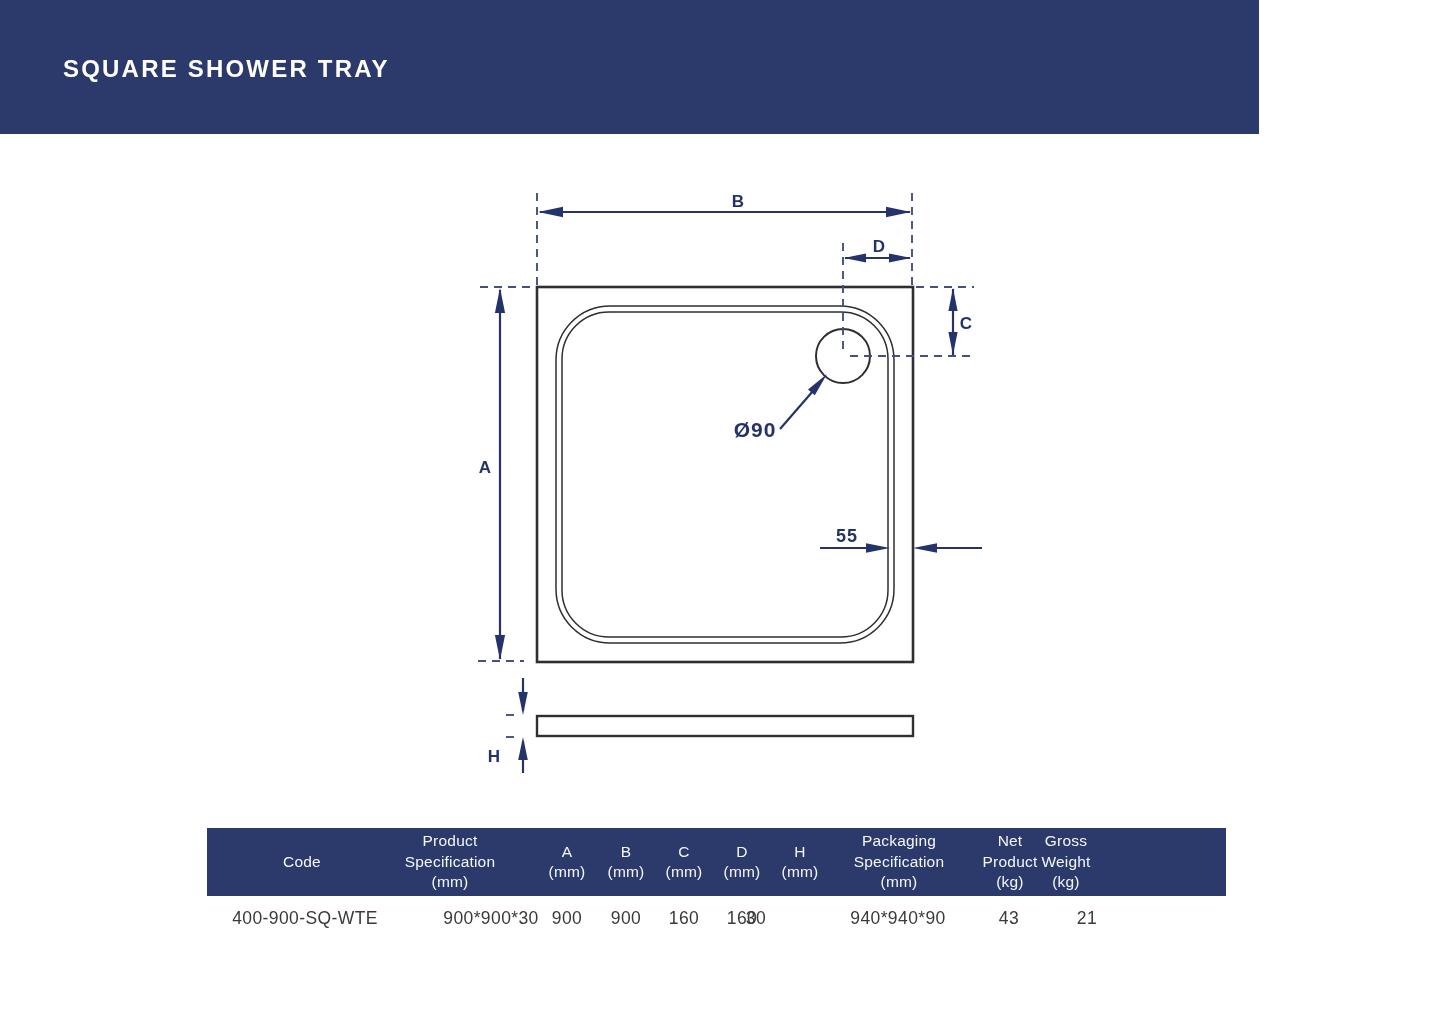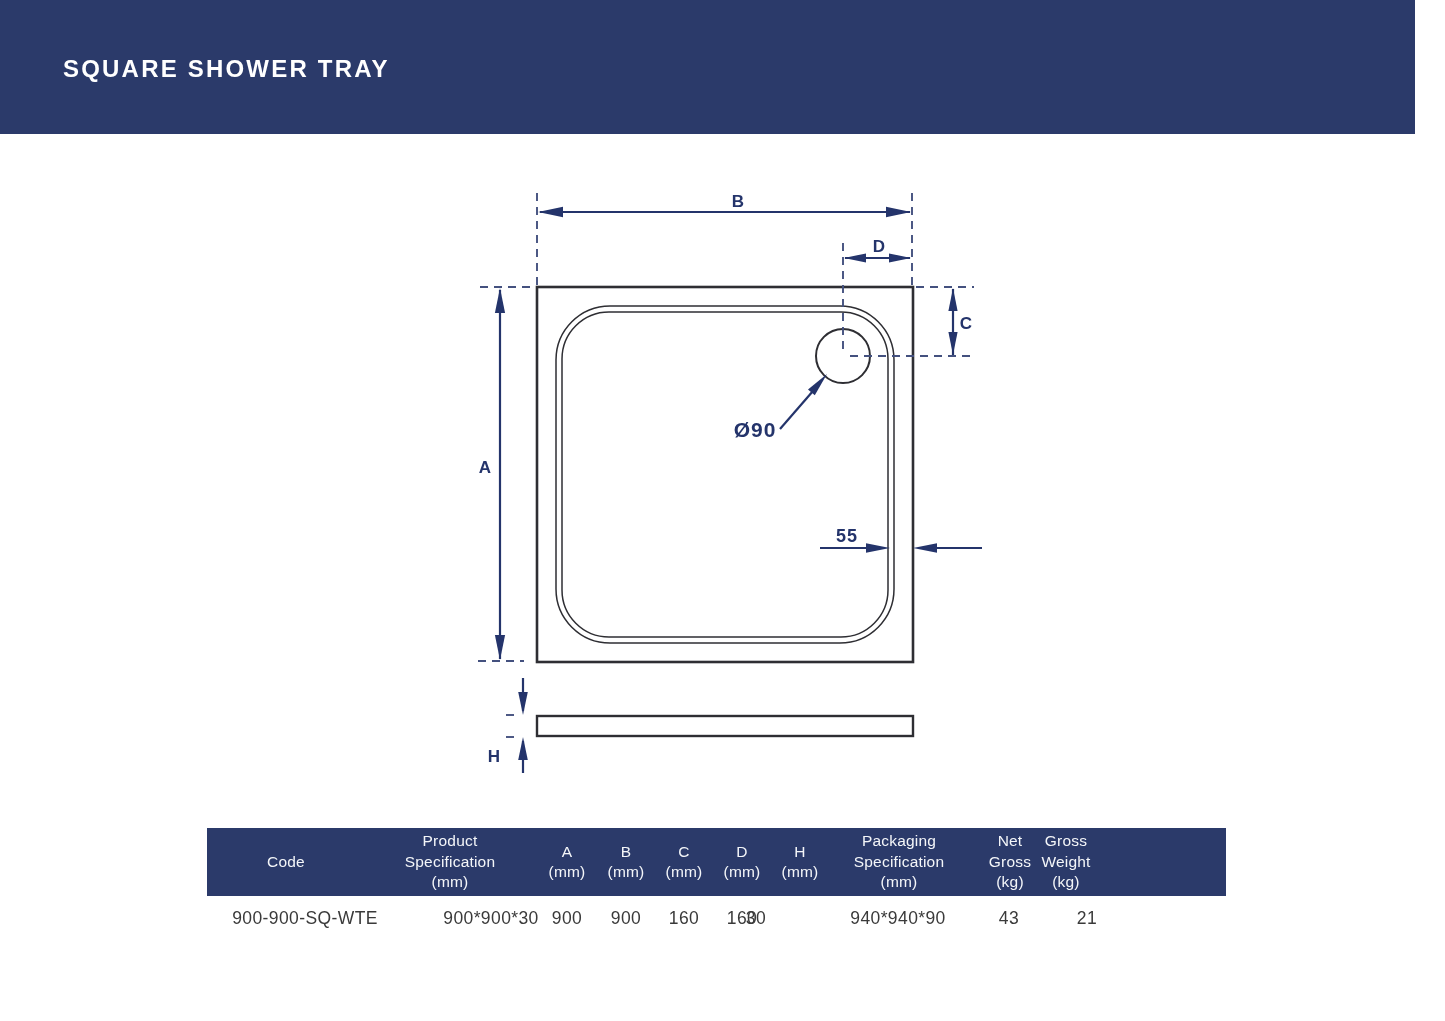--- a/index.html
+++ b/index.html
@@ -5,21 +5,21 @@
   html,body{margin:0;padding:0;background:#e8e8e8;}
   .page{
     position:relative;
     width:1445px;height:1021px;
     background:#ffffff;
     overflow:hidden;
     font-family:"Liberation Sans", sans-serif;
     margin:0 auto;
   }
   .top-bar{
-    position:absolute;left:0;top:0;width:1415px;height:134px;
+    position:absolute;left:0;top:0;width:1259px;height:134px;
     background:#2b3a6a;
   }
   .top-bar h1{
     position:absolute;left:63px;top:56px;margin:0;
     font-size:24px;font-weight:bold;letter-spacing:2.2px;
     color:#ffffff;line-height:26px;
   }
   .diagram-svg{position:absolute;left:0;top:0;}
   .dim-line{stroke:#24346b;stroke-width:2.2;fill:none;}
   .dim-dash{stroke:#44517f;stroke-width:1.9;fill:none;stroke-dasharray:8 6;}
@@ -125,46 +125,46 @@
       <line x1="506" y1="737" x2="520" y2="737" class="dim-dash"></line>
       <path d="M523,737 L518.2,760 L527.8,760 Z" class="dim-arrow"></path>
       <line x1="523" y1="741" x2="523" y2="773" class="dim-line"></line>
       <text x="494" y="762" class="dim-text">H</text>
     </g>
   </svg>
 
   <div>
     <div class="table-header-bg"></div>
 
-    <div class="th-cell" style="left:286px;">Code</div>
+    <div class="th-cell" style="left:302px;">Code</div>
     <div class="th-cell" style="left:450px;">Product
 Specification
 (mm)</div>
     <div class="th-cell" style="left:567px;">A
 (mm)</div>
     <div class="th-cell" style="left:626px;">B
 (mm)</div>
     <div class="th-cell" style="left:684px;">C
 (mm)</div>
     <div class="th-cell" style="left:742px;">D
 (mm)</div>
     <div class="th-cell" style="left:800px;">H
 (mm)</div>
     <div class="th-cell" style="left:899px;">Packaging
 Specification
 (mm)</div>
     <div class="th-cell" style="left:1010px;">Net
-Gross
+Product
 (kg)</div>
     <div class="th-cell" style="left:1066px;">Gross
 Weight
 (kg)</div>
 
     <div>
-      <div class="td-cell" style="left:305px;">900-900-SQ-WTE</div>
+      <div class="td-cell" style="left:305px;">400-900-SQ-WTE</div>
       <div class="td-cell" style="left:491px;">900*900*30</div>
       <div class="td-cell" style="left:567px;">900</div>
       <div class="td-cell" style="left:626px;">900</div>
       <div class="td-cell" style="left:684px;">160</div>
       <div class="td-cell" style="left:742px;">160</div>
       <div class="td-cell" style="left:756px;">30</div>
       <div class="td-cell" style="left:898px;">940*940*90</div>
       <div class="td-cell" style="left:1009px;">43</div>
       <div class="td-cell" style="left:1087px;">21</div>
     </div>

